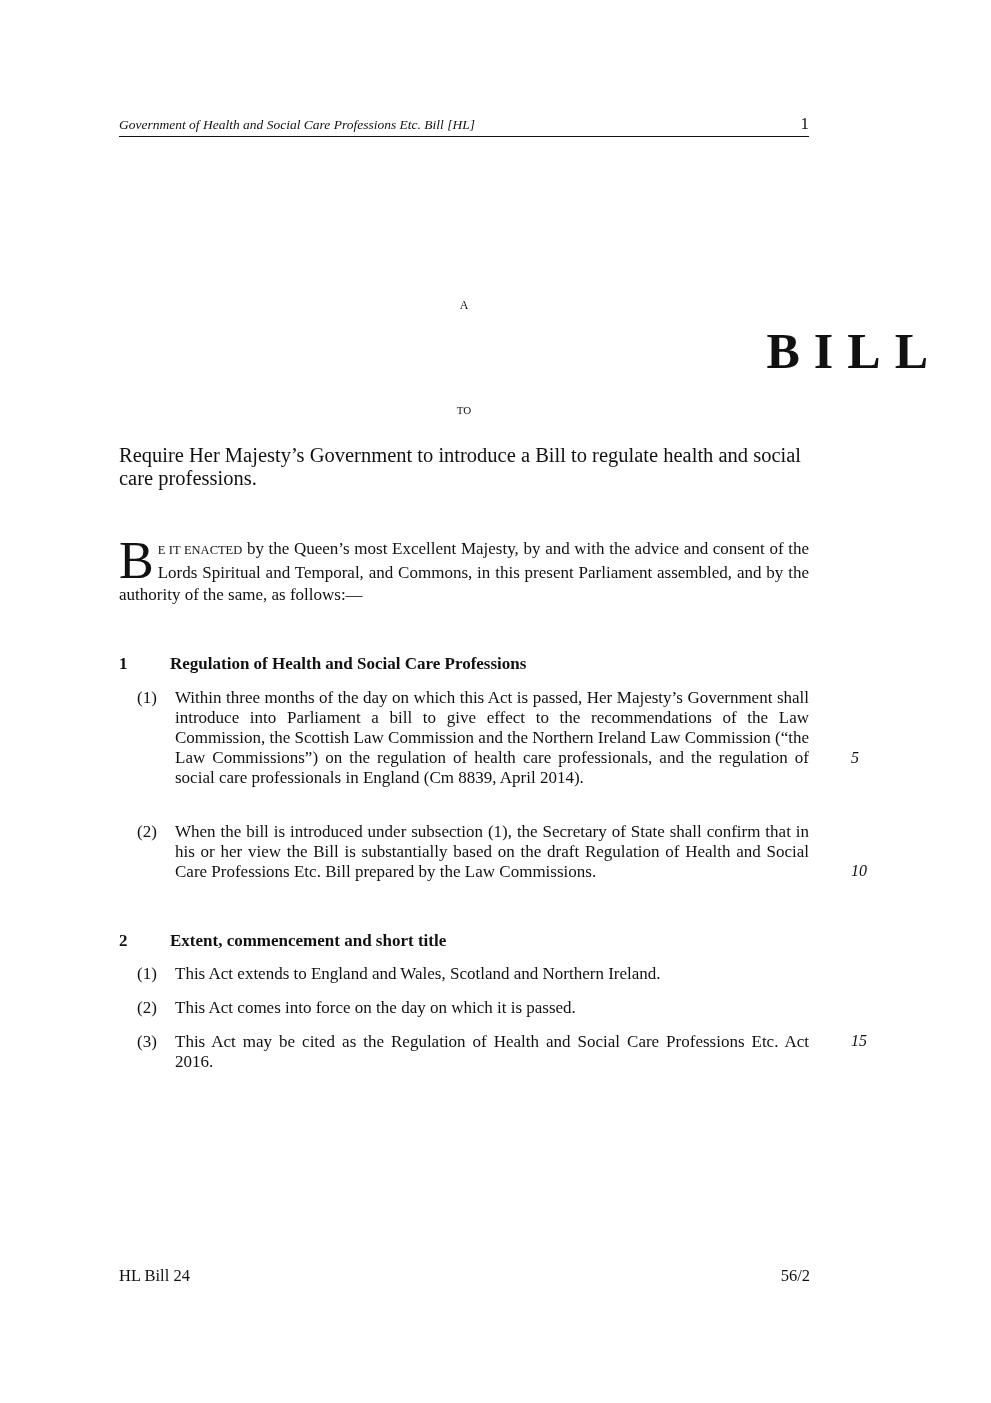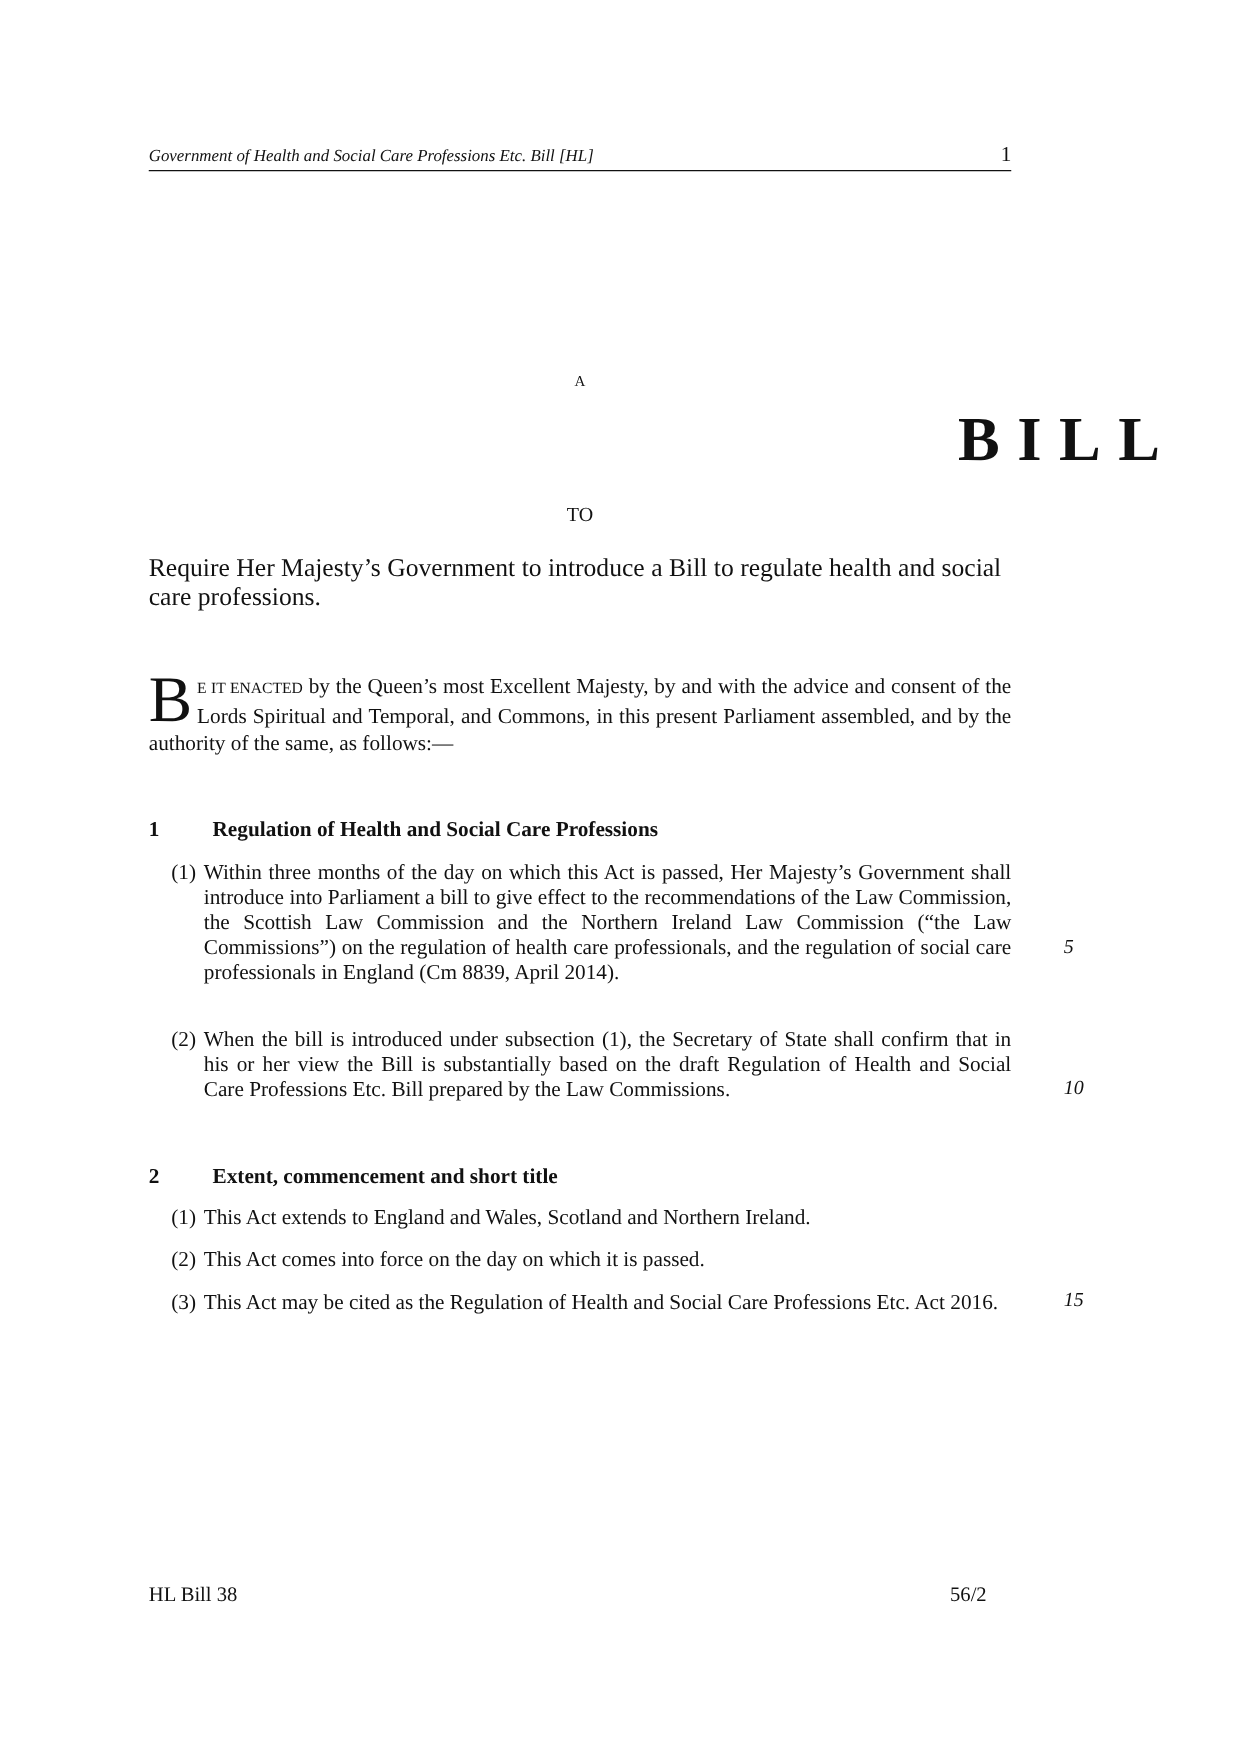--- a/index.html
+++ b/index.html
@@ -8,40 +8,40 @@
   .page { position: absolute; left: 0; top: 0; width: 991px; height: 1403px; }
 
   .running-header { position: absolute; left: 119px; top: 116px; width: 690px; height: 20px;
     border-bottom: 1px solid #111; }
   .running-header .title { position: absolute; left: 0; bottom: 3px; font-style: italic; font-size: 13.5px; }
   .running-header .pageno { position: absolute; right: 0; bottom: 2px; font-size: 17px; }
 
   .a-label { position: absolute; left: 0; width: 928px; top: 298px; text-align: center; font-size: 12px; }
   .bill-title { position: absolute; left: 0; width: 928px; top: 322px; text-align: right;
     font-size: 50px; font-weight: bold; letter-spacing: 14px; padding-left: 14px; }
-  .to-label { position: absolute; left: 0; width: 928px; top: 404px; text-align: center; font-size: 16px; }
+  .to-label { position: absolute; left: 0; width: 928px; top: 404px; text-align: center; font-size: 11px; }
 
   .long-title { position: absolute; left: 119px; top: 444px; width: 690px; font-size: 20.5px; line-height: 23px; }
 
   .enacting { position: absolute; left: 119px; top: 538px; width: 690px; font-size: 17px; line-height: 22.5px; text-align: justify; }
   .dropcap { float: left; font-size: 52px; line-height: 42px; margin: 2px 4px 0 0; }
   .smallcaps { font-size: 12.5px; }
 
   .section-heading { position: absolute; left: 119px; width: 700px; font-size: 17px; font-weight: bold; }
   .section-heading .num { position: absolute; left: 0; }
   .section-heading .head { position: absolute; left: 51px; white-space: nowrap; }
 
   .subsec { position: absolute; left: 119px; width: 690px; font-size: 17px; line-height: 20px; }
   .subsec .snum { position: absolute; left: 18px; top: 0; }
-  .subsec .stext { margin-left: 44px; text-align: justify; text-align-last: left; }
+  .subsec .stext { margin-left: 56px; text-align: justify; text-align-last: left; }
 
   .line-no { position: absolute; left: 851px; font-style: italic; font-size: 16px; }
 
   .footer-left { position: absolute; left: 119px; top: 1266px; font-size: 16.5px; }
-  .footer-right { position: absolute; left: 760px; width: 50px; top: 1266px; font-size: 16.5px; }
+  .footer-right { position: absolute; left: 760px; width: 50px; text-align: right; top: 1266px; font-size: 16.5px; }
 </style>
 </head>
 <body>
 
 <div class="page">
 
   <div class="running-header">
     <span class="title">Government of Health and Social Care Professions Etc. Bill [HL]</span>
     <span class="pageno">1</span>
   </div>
@@ -87,16 +87,16 @@
     <span class="snum">(2)</span>
     <div class="stext">This Act comes into force on the day on which it is passed.</div>
   </div>
 
   <div class="subsec" style="top:1032px;">
     <span class="snum">(3)</span>
     <div class="stext">This Act may be cited as the Regulation of Health and Social Care Professions Etc. Act 2016.</div>
   </div>
   <div class="line-no" style="top:1032px;">15</div>
 
-  <div class="footer-left">HL Bill 38</div>
+  <div class="footer-left">HL Bill 24</div>
   <div class="footer-right">56/2</div>
 
 </div>
 
 </body></html>

